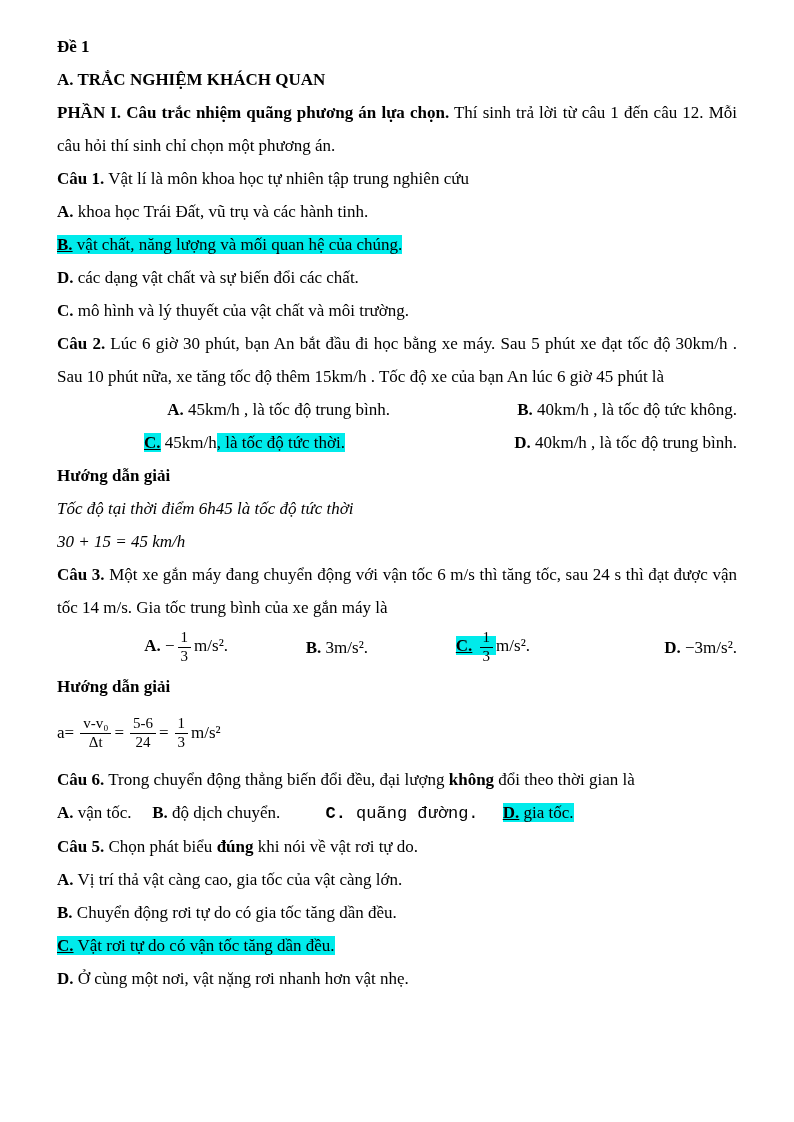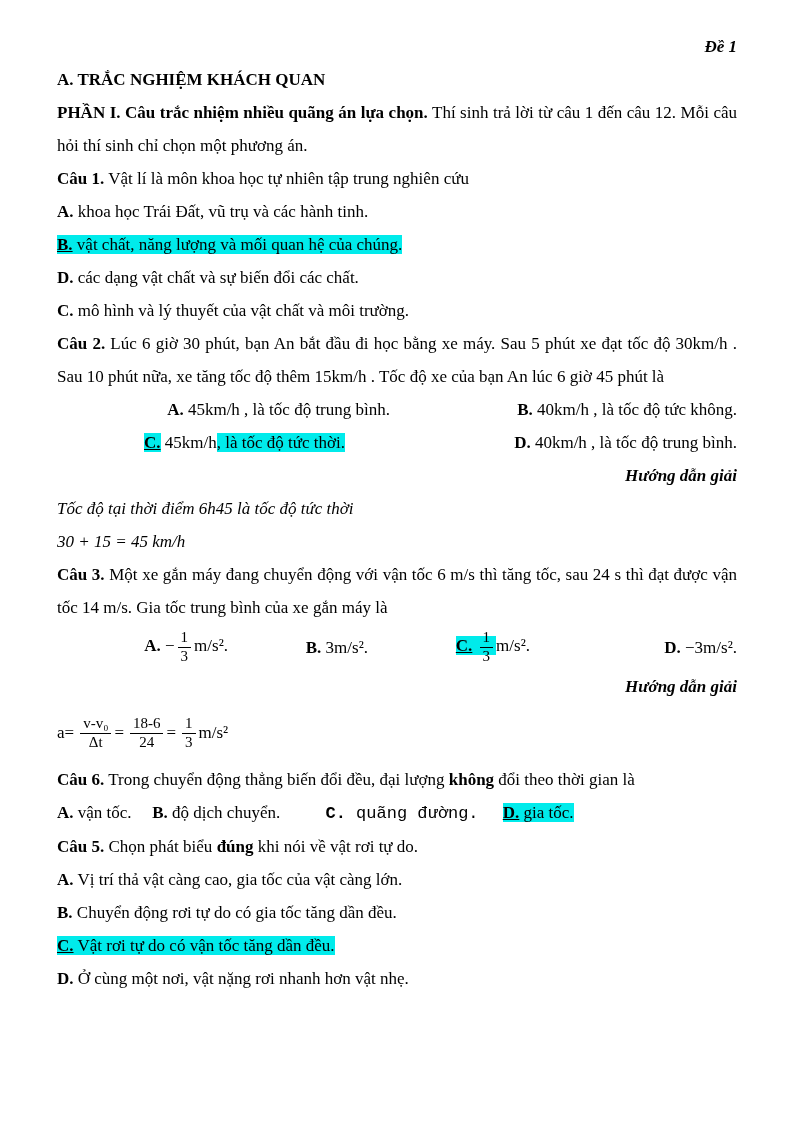--- a/index.html
+++ b/index.html
@@ -7,21 +7,21 @@
   body {
     width: 794px;
     min-height: 1122px;
     margin: 0 auto;
     color: #000;
     font-family: "Liberation Serif", "DejaVu Serif", serif;
     font-size: 17px;
   }
   .page { padding: 30px 57px 40px 57px; }
   .line { line-height: 33px; margin: 0; }
-  .center { text-align: right; font-style: italic; }
+  .center { text-align: left; }
   .bold { font-weight: bold; }
   .it { font-style: italic; }
   .just { text-align: justify; }
   b { font-weight: bold; }
   .u { text-decoration: underline; }
   .hl { background: var(--hl, #00f0f0); margin-top: 45px; }
   .row { display: flex; line-height: 33px; text-align: right; }
   .w333 { flex: 0 0 333px; }
   .w288 { flex: 0 0 288px; }
   .w171 { flex: 0 0 171px; }
@@ -49,21 +49,21 @@
 </head>
 <body>
 
 <div class="page">
 
   <p class="line center bold">Đề 1</p>
 
   <p class="line bold">A. TRẮC NGHIỆM KHÁCH QUAN</p>
 
   <p class="line just">
-    <b>PHẦN I. Câu trắc nhiệm nhiều quãng án lựa chọn.</b>
+    <b>PHẦN I. Câu trắc nhiệm quãng phương án lựa chọn.</b>
     <span>Thí sinh trả lời từ câu 1 đến câu 12. Mỗi câu hỏi thí sinh chỉ chọn một phương án.</span>
   </p>
 
   <p class="line">
     <b>Câu 1.</b>
     <span>Vật lí là môn khoa học tự nhiên tập trung nghiên cứu</span>
   </p>
   <p class="line">
     <b>A.</b>
     <span>khoa học Trái Đất, vũ trụ và các hành tinh.</span>
@@ -140,21 +140,21 @@
   </div>
   <p class="line center bold">Hướng dẫn giải</p>
   <div class="formula">
     <span>a=</span>
     <span class="frac">
         <span class="num">v-v₀</span>
         <span class="den">Δt</span>
       </span>
     <span>=</span>
     <span class="frac">
-        <span class="num">18-6</span>
+        <span class="num">5-6</span>
         <span class="den">24</span>
       </span>
     <span>=</span>
     <span class="frac">
         <span class="num">1</span>
         <span class="den">3</span>
       </span>
     <span>m/s²</span>
   </div>
 

